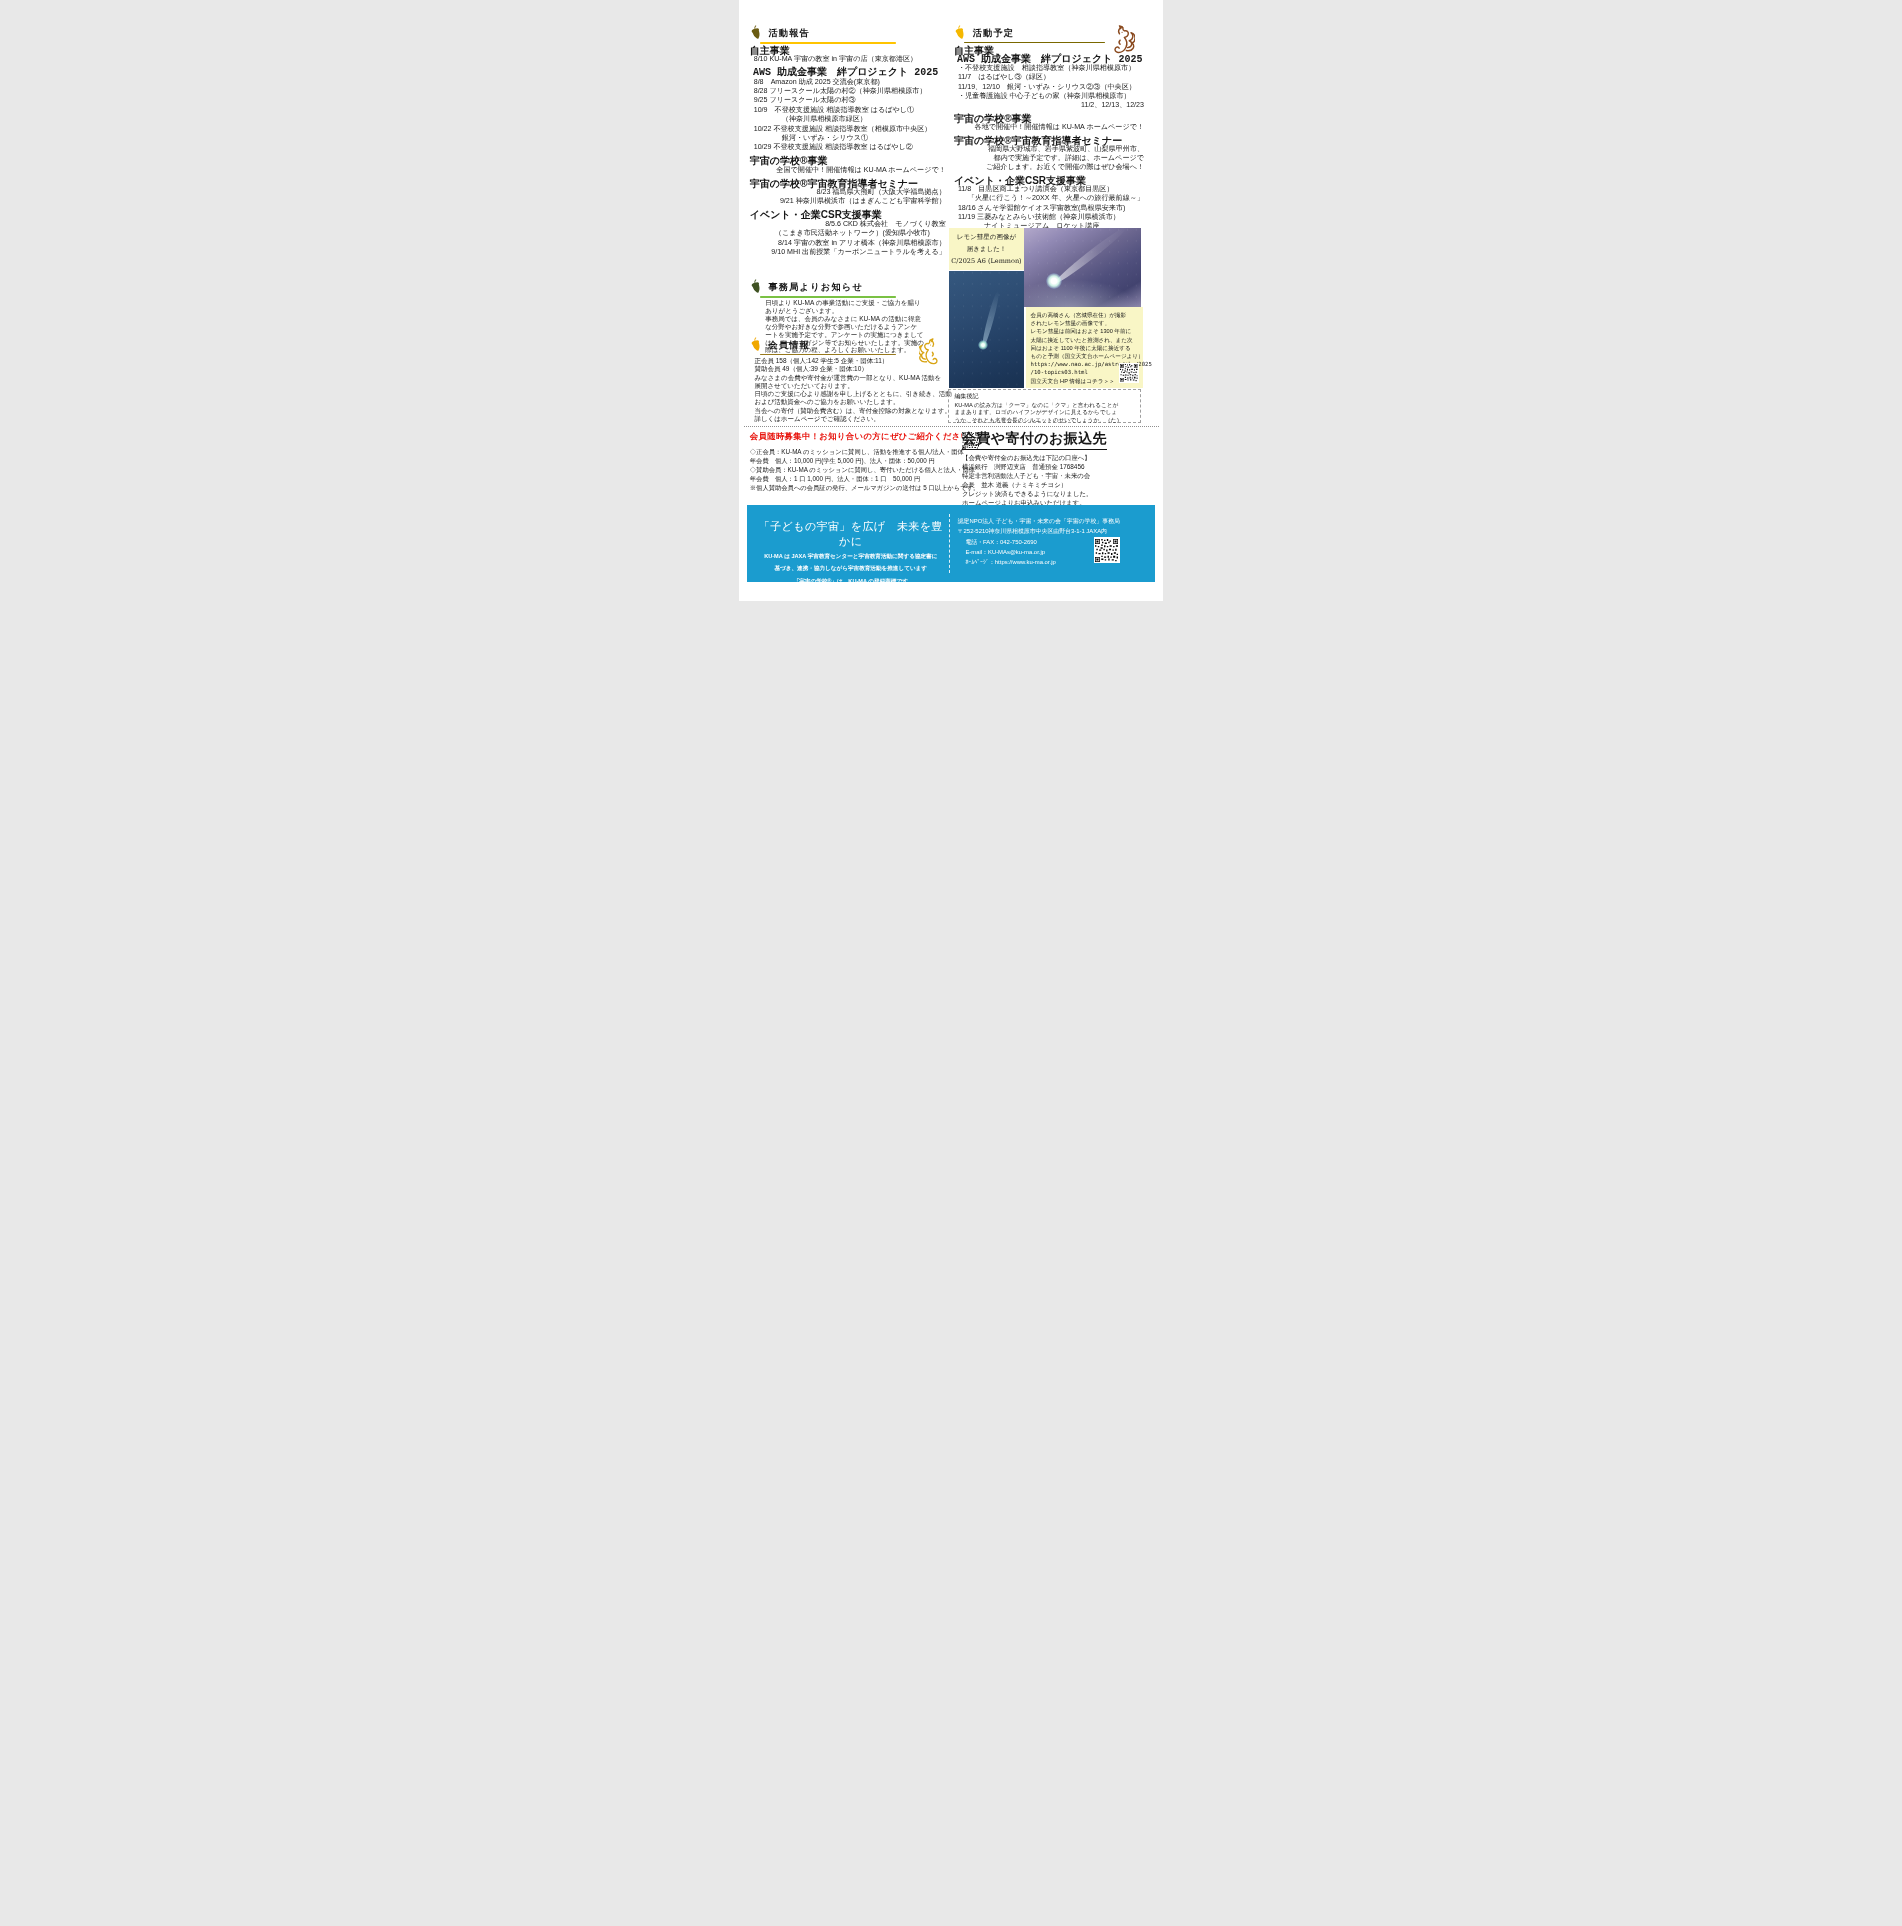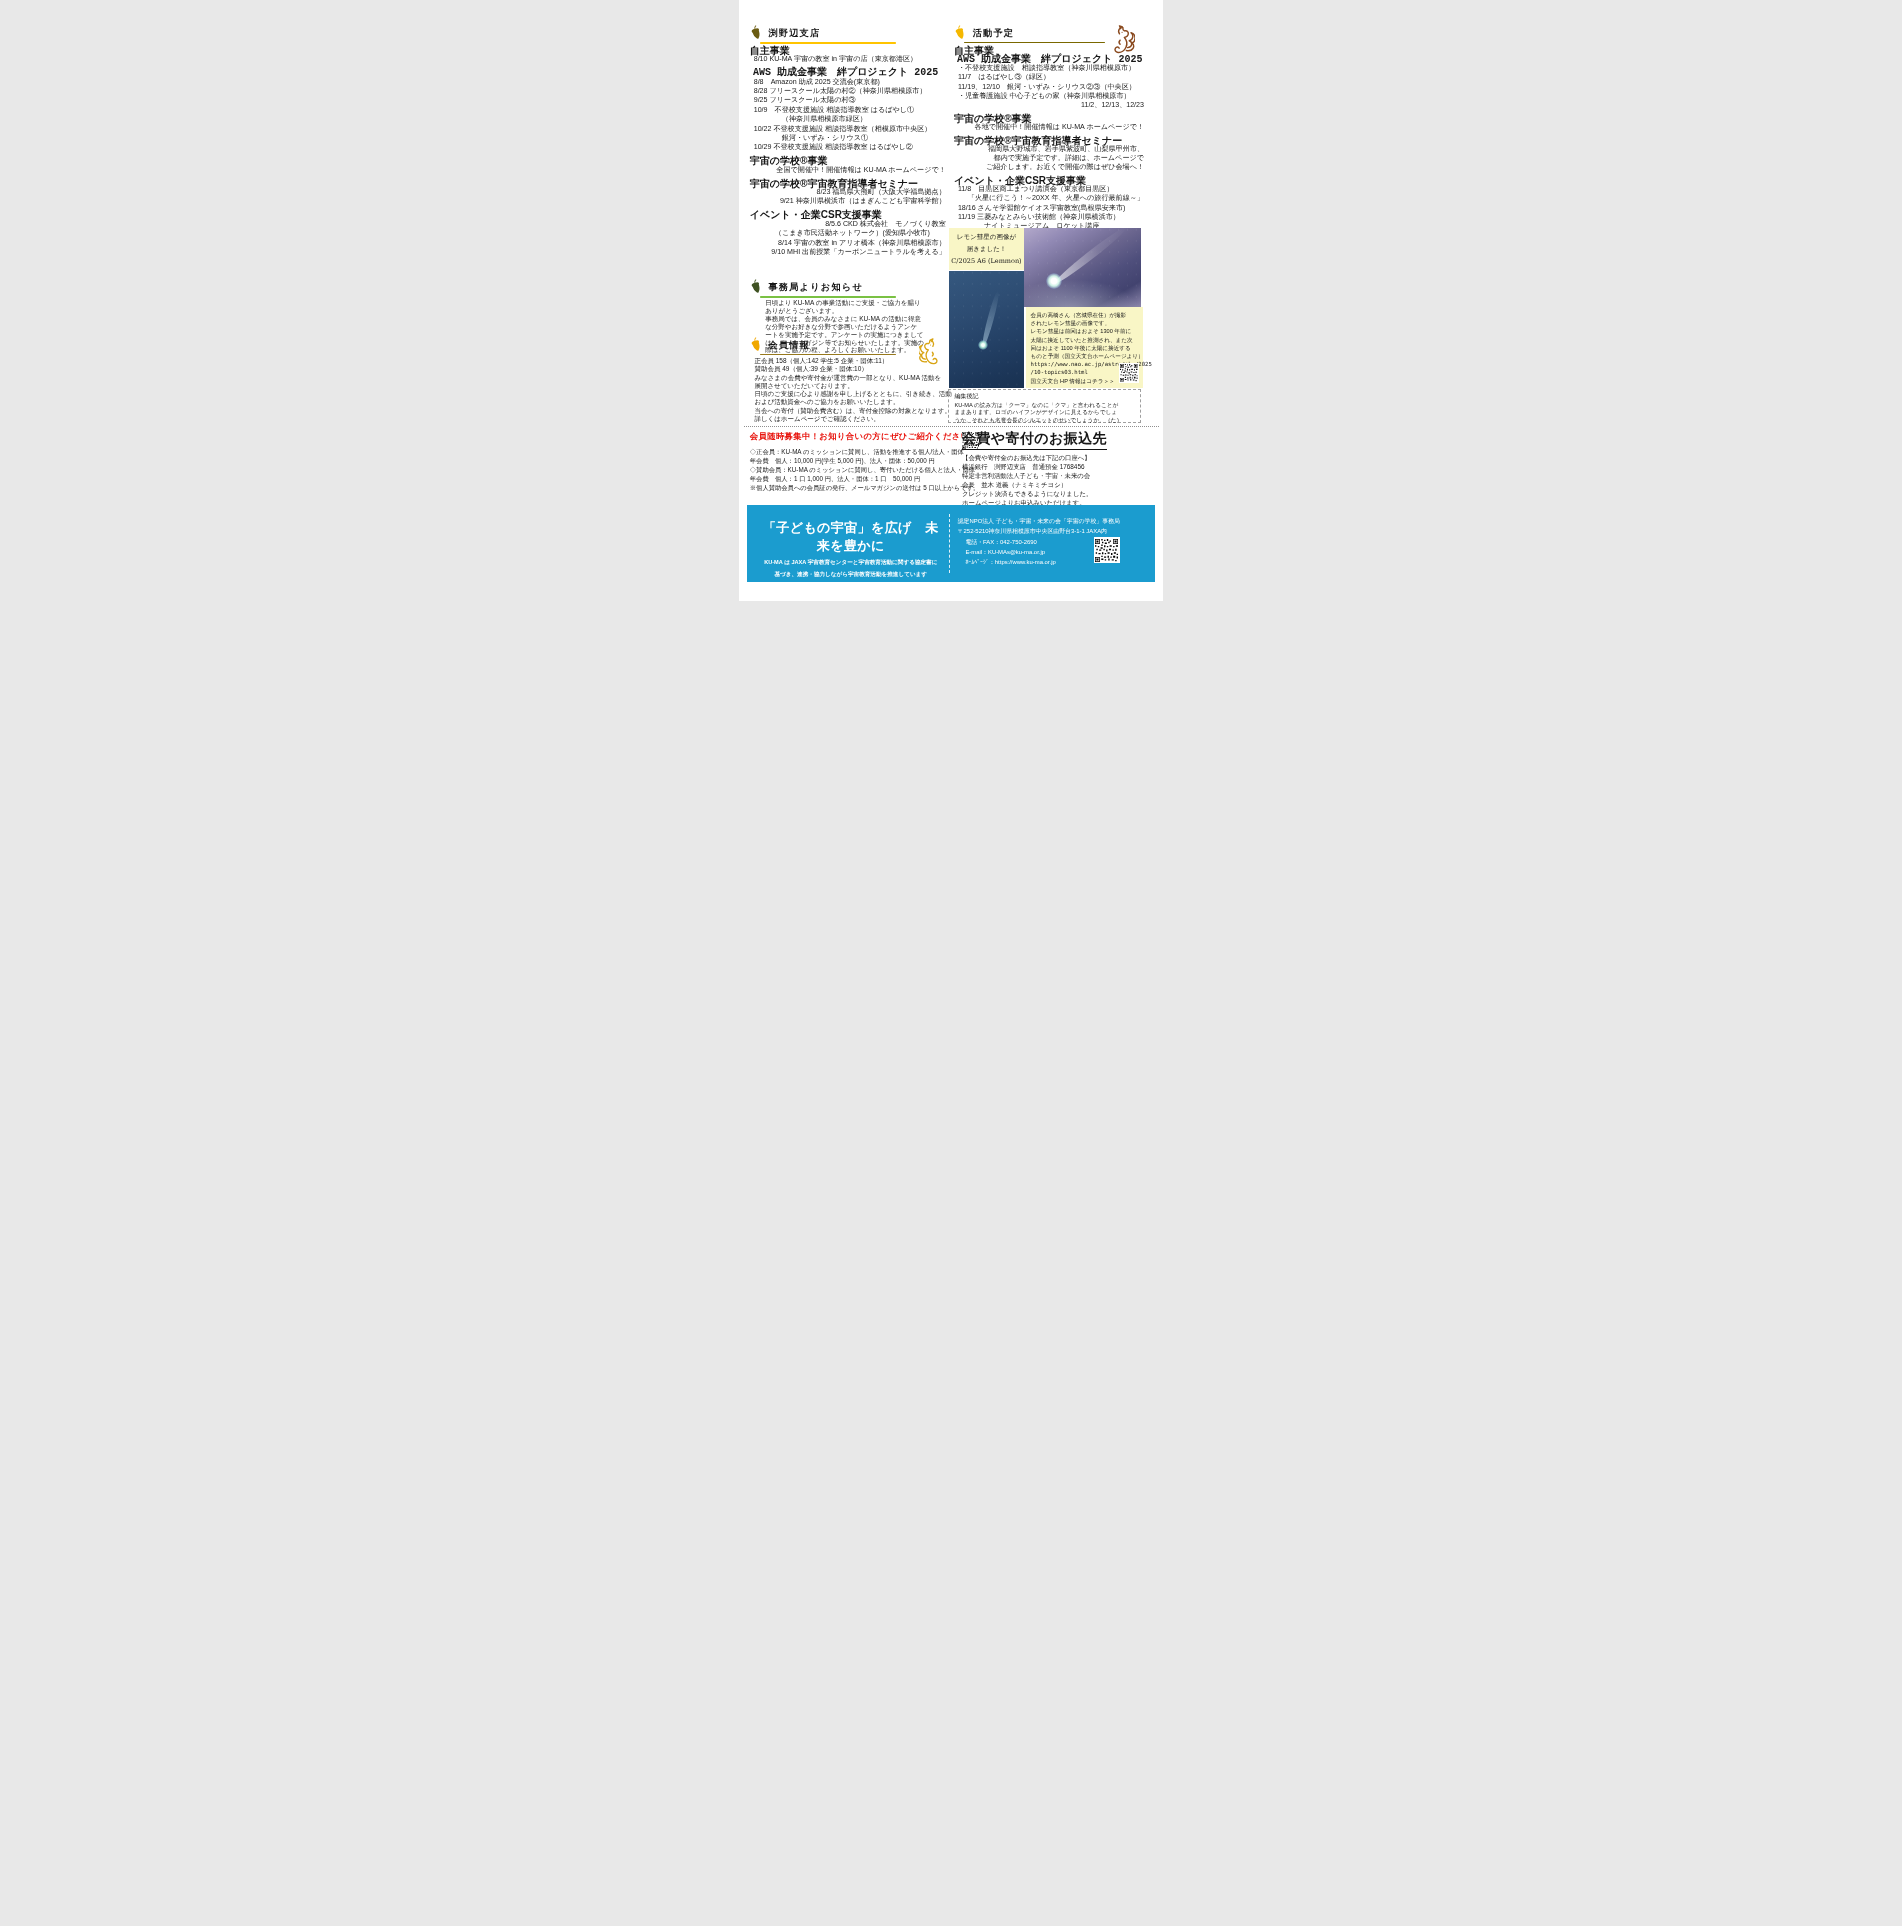--- a/index.html
+++ b/index.html
@@ -82,21 +82,21 @@
   #recruit .line{font-size:6.3px;line-height:9px;padding-left:0;}
   #recruit-qr{position:absolute;left:223px;top:432px;width:17px;height:17px;}
 
   #bank{left:223px;top:430px;width:182px;}
   .bank-title{font-size:14px;font-weight:bold;border-bottom:1.2px solid #111;display:inline-block;padding-bottom:0.8px;letter-spacing:0.4px;}
   #bank .list{margin-top:3.1px;}
   #bank .line{font-size:6.4px;line-height:9px;padding-left:0;}
 
   #footer{position:absolute;left:7.7px;top:505px;width:408px;height:77px;background:var(--blue);color:#fff;}
   #footer-left{position:absolute;left:11.6px;top:14px;width:185px;text-align:center;}
-  .f-title{font-size:13px;font-weight:bold;letter-spacing:0.4px;}
+  .f-title{font-size:11px;font-weight:normal;letter-spacing:0.4px;}
   .f-line{font-size:5.6px;font-weight:bold;margin-top:4.2px;white-space:nowrap;}
   #f-divider{position:absolute;left:202px;top:9.2px;height:59px;border-left:0.8px dashed rgba(255,255,255,.85);}
   #footer-right{position:absolute;left:211px;top:10.8px;width:193px;}
   #footer-right .line{font-size:5.9px;line-height:10.4px;padding-left:0;color:#fff;}
   #footer-right .ind{padding-left:7.7px;}
   #footer-qr{position:absolute;left:347px;top:32px;width:26px;height:26px;background:#fff;padding:1.5px;box-sizing:border-box;}
 
   .qr{width:100%;height:100%;display:block;}
 </style>
 </head>
@@ -132,21 +132,21 @@
   </defs>
 </svg>
 
 <div id="page">
 
   <div class="sec" id="sec-report" style="left:10.8px;top:25px;width:196px">
     <div class="sec-head">
       <svg class="acorn ac-report" viewBox="0 0 32 42" width="12.3" height="16">
           <use href="#acornsym"></use>
         </svg>
-      <span class="sec-title">渕野辺支店</span>
+      <span class="sec-title">活動報告</span>
       <div class="rule gold"></div>
     </div>
     <div class="list">
 
     <div class="line subhead">自主事業</div>
         <div class="line">8/10 KU-MA 宇宙の教室 in 宇宙の店（東京都港区）</div>
         <div class="line subhead gap ind8">AWS 助成金事業　絆プロジェクト 2025</div>
         <div class="line">8/8　Amazon 助成 2025 交流会(東京都)</div>
         <div class="line">8/28 フリースクール太陽の村②（神奈川県相模原市）</div>
         <div class="line">9/25 フリースクール太陽の村③</div>

